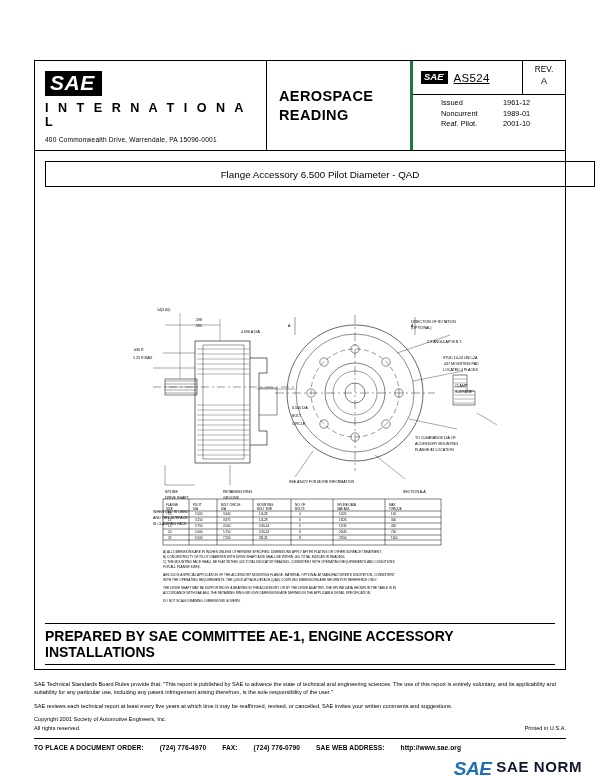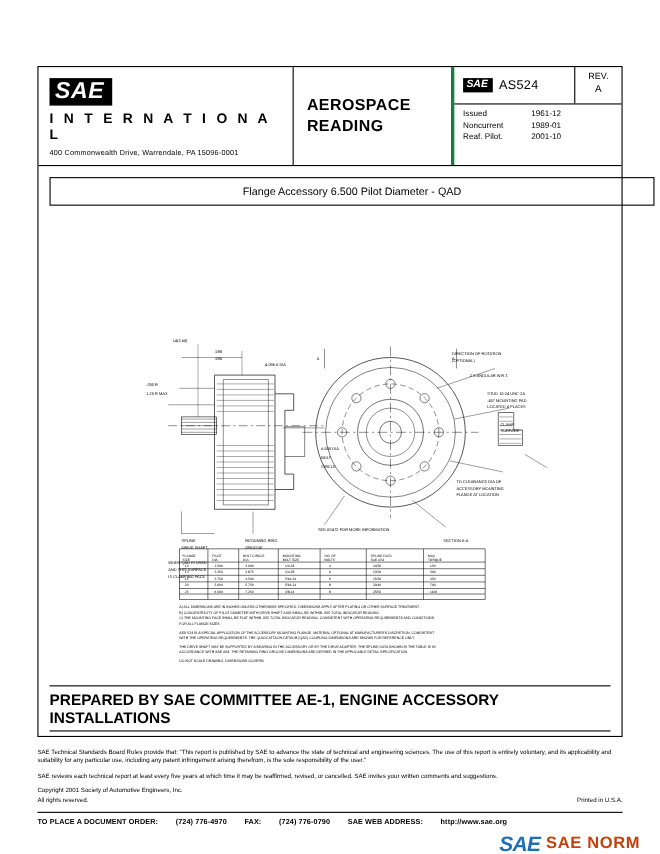--- a/index.html
+++ b/index.html
@@ -121,38 +121,40 @@
     font-style: italic;
     font-size: 9.5px;
     padding: 1px 4px 1px 3px;
     margin-right: 6px;
     line-height: 1.1;
   }
   .doc-num {
     font-size: 11.5px;
     font-weight: normal;
     letter-spacing: 0.3px;
+    text-decoration: underline;
   }
   .hr-rev {
     width: 42px;
     box-sizing: border-box;
     text-align: center;
     font-size: 8.2px;
     padding-top: 3px;
     line-height: 1.35;
   }
   .hr-rev .rev-letter {
     font-size: 9px;
   }
   .hr-dates {
     flex: 1;
     box-sizing: border-box;
     padding: 3px 4px 2px 8px;
     font-size: 7.4px;
     line-height: 1.45;
+    margin-left: 20px;
   }
   .hr-dates .row {
     display: flex;
   }
   .hr-dates .lbl { width: 62px; }
   .hr-dates .val { }
   
   .title-band {
     position: absolute;
     left: 10px; top: 100px;
@@ -221,21 +223,21 @@
   }
   .norm-badge {
     color: #1f6fb5;
     font-weight: bold;
     font-style: italic;
     font-size: 19px;
     letter-spacing: -0.5px;
     margin-right: 5px;
   }
   .norm-text {
-    color: #c2410c;
+    color: #0f172a;
     font-weight: bold;
     font-size: 15px;
     letter-spacing: 0.6px;
     line-height: 1;
   }
   .norm-sub {
     color: #7aa7cf;
     font-size: 4.4px;
     letter-spacing: 1.1px;
     margin-top: 1px;

